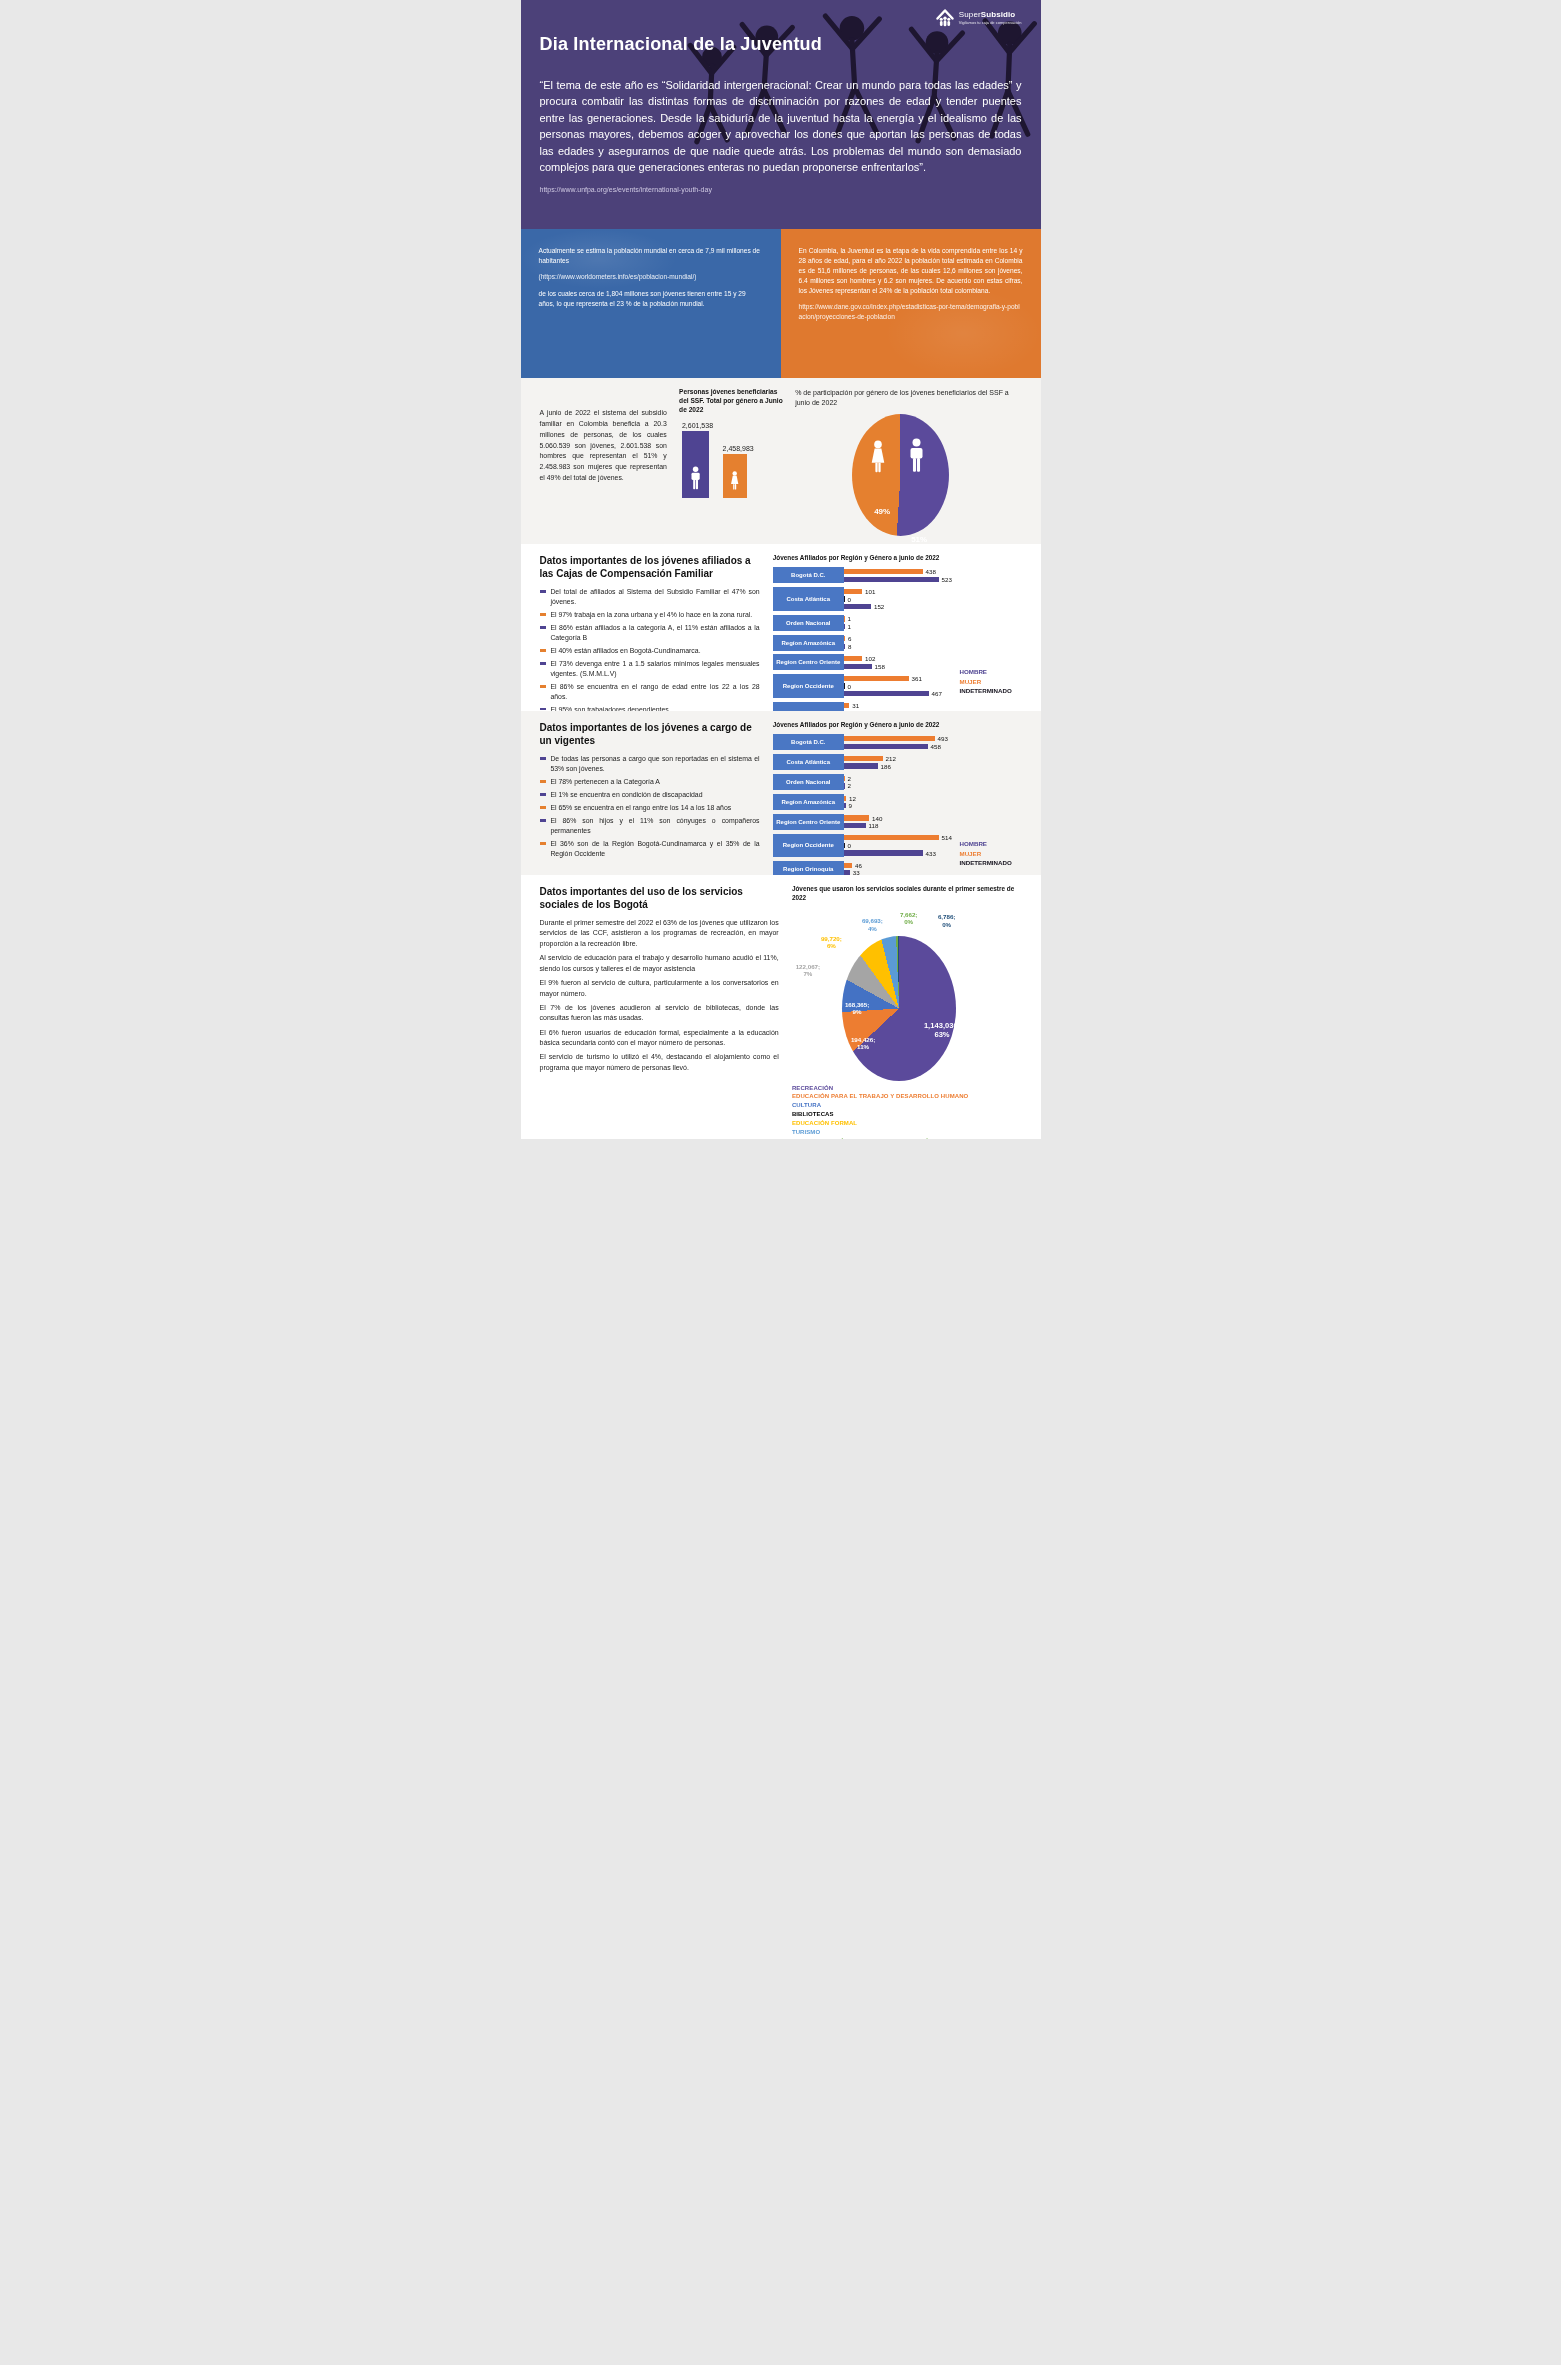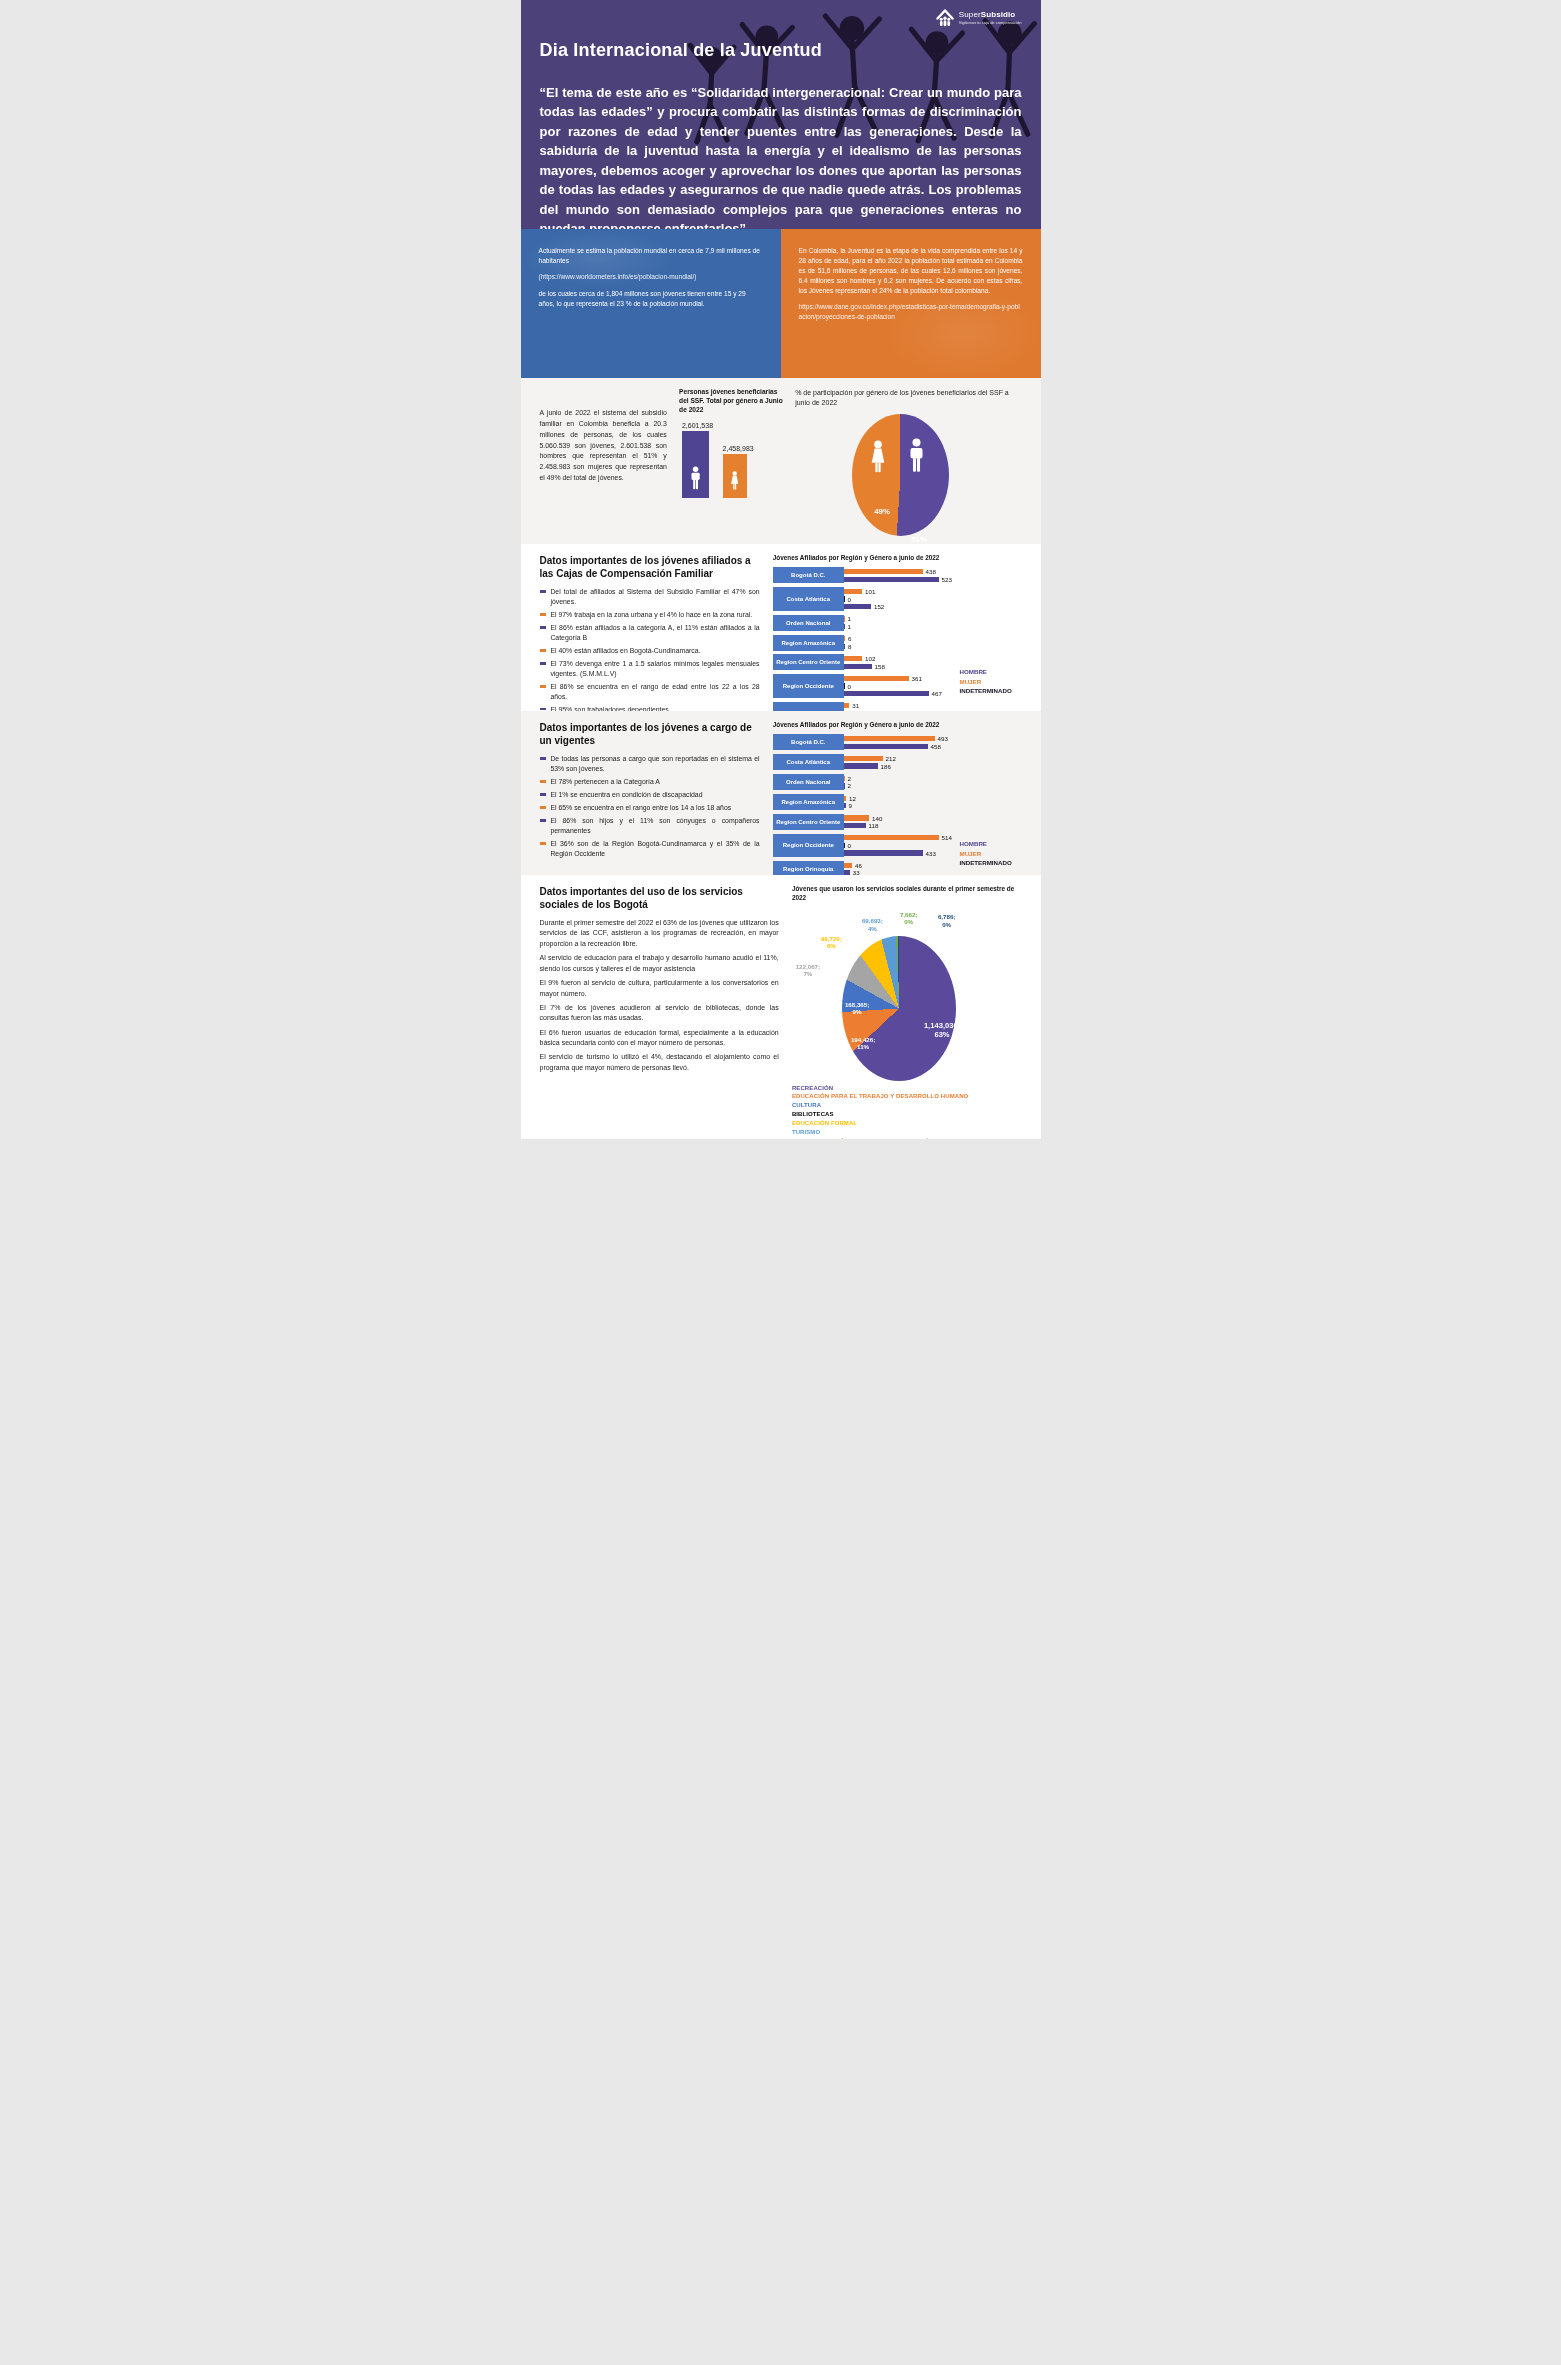--- a/index.html
+++ b/index.html
@@ -2,27 +2,27 @@
 <html style="font-size:7.6px"><head>
 <meta charset="utf-8">
 <style>
   * { margin:0; padding:0; box-sizing:border-box; }
   body { font-family:"Liberation Sans", sans-serif; background:#e8e8e8; }
   .page { width:520px; margin:0 auto; background:#fff; }
 
   
   .hdr { position:relative; height:229px; background:#4c4179; overflow:hidden; color:#fff; }
   .hdr-sil { position:absolute; inset:0; pointer-events:none; }
-  .hdr-inner { position:relative; z-index:2; padding:24px 19px 0 19px; height:100%; }
+  .hdr-inner { position:relative; z-index:2; padding:18px 19px 0 19px; height:100%; }
   .brand { position:absolute; top:7.6px; right:19px; display:flex; align-items:center; gap:4.3px; }
   .brand-txt .bt1 { font-size:8px; letter-spacing:0.1px; }
   .bt1 .super { font-weight:400; } .bt1 .subsidio { font-weight:800; }
   .brand-txt .bt2 { font-size:4px; opacity:.85; margin-top:0.5px; }
   .hdr-title { margin-top:16px; font-size:18px; line-height:1.22; font-weight:800; width:62%; letter-spacing:0.2px; }
-  .hdr-quote { margin-top:21px; font-size:13px; line-height:1.5; font-weight:700; text-align:justify; }
+  .hdr-quote { margin-top:21px; font-size:11px; line-height:1.5; font-weight:400; text-align:justify; }
   .hdr-link { margin-top:10.4px; font-size:7px; color:#cfc9e2; }
 
   
   .blocks { display:flex; height:149px; }
   .blk { width:50%; padding:17px 18px; color:#fff; font-size:6.6px; line-height:1.5; }
   .blk.blue { background:#3a68a8; background-image:radial-gradient(closest-side at 30% 20%, rgba(255,255,255,.10), rgba(255,255,255,0)); }
   .blk.orange { background:#df792f; background-image:radial-gradient(closest-side at 70% 70%, rgba(255,255,255,.08), rgba(255,255,255,0)); text-align:justify; }
   .blk p { margin-bottom:6.6px; }
   .blk .lnk { opacity:.9; }
 

